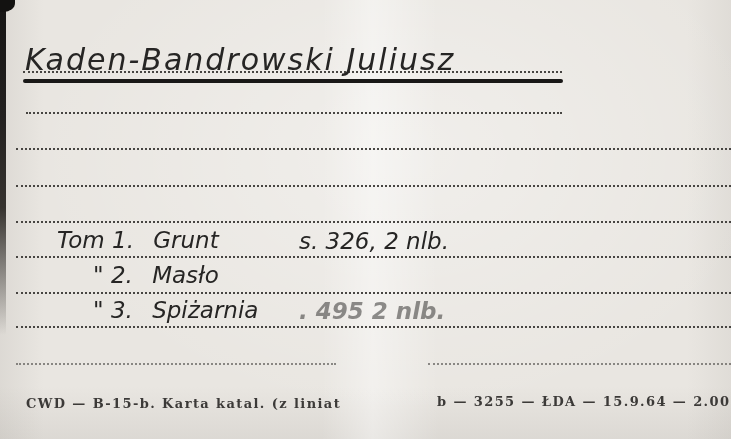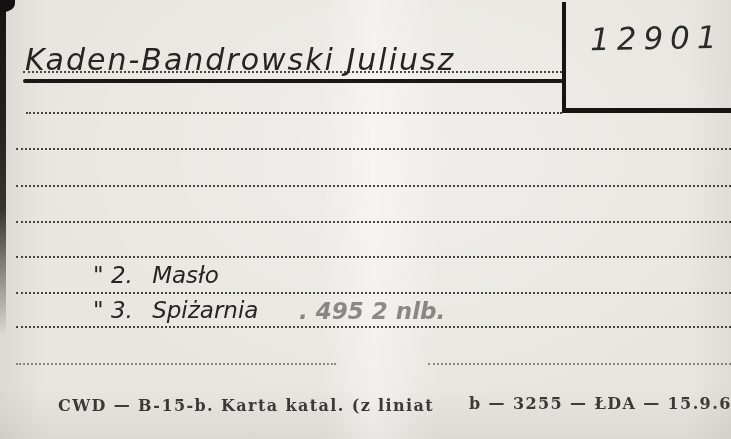--- a/index.html
+++ b/index.html
@@ -76,25 +76,24 @@
   .vol-pages--faint { opacity: 0.5; font-weight: bold; }
   .vol-row-1 { top: 227px; }
   .vol-row-2 { top: 262px; }
   .vol-row-3 { top: 297px; }
 
   
   .footer-print {
     position: absolute;
     font-family: "DejaVu Serif", serif;
     font-weight: bold;
-    font-size: 16px;
+    font-size: 13px;
     letter-spacing: 1.4px;
     color: #3c3a38;
     white-space: nowrap;
-    margin-left: 32px;
   }
   .footer-left  { left: 26px;  top: 396px; }
   .footer-right { left: 437px; top: 394px; }
 </style>
 </head>
 <body>
 
 <div class="card">
 
   <div class="scan-edge-left"></div>
@@ -105,28 +104,30 @@
   <div class="rule-dotted" style="left:26px; top:112px; width:536px;"></div>
   <div class="rule-dotted" style="left:16px; top:148px; width:715px;"></div>
   <div class="rule-dotted" style="left:16px; top:185px; width:715px;"></div>
   <div class="rule-dotted" style="left:16px; top:221px; width:715px;"></div>
   <div class="rule-dotted" style="left:16px; top:256px; width:715px;"></div>
   <div class="rule-dotted" style="left:16px; top:292px; width:715px;"></div>
   <div class="rule-dotted" style="left:16px; top:326px; width:715px;"></div>
   <div class="rule-dotted rule-faint" style="left:16px; top:363px; width:320px;"></div>
   <div class="rule-dotted rule-faint" style="left:428px; top:363px; width:303px;"></div>
 
-  <div class="acc-box">
-    <div class="acc-number">12901</div>
-  </div>
 
   <div class="hw author-heading">Kaden-Bandrowski Juliusz</div>
 
 
 
+  <div class="hw vol-row vol-row-1">
+    <span class="vol-label">Tom 1.</span>
+    <span class="vol-title">Grunt</span>
+    <span class="vol-pages">s. 326, 2 nlb.</span>
+  </div>
 
   <div class="hw vol-row vol-row--cont vol-row-2">
     <span class="vol-label">" 2.</span>
     <span class="vol-title">Masło</span>
   </div>
 
   <div class="hw vol-row vol-row--cont vol-row-3">
     <span class="vol-label">" 3.</span>
     <span class="vol-title">Spiżarnia</span>
     <span class="vol-pages vol-pages--faint">. 495  2 nlb.</span>

